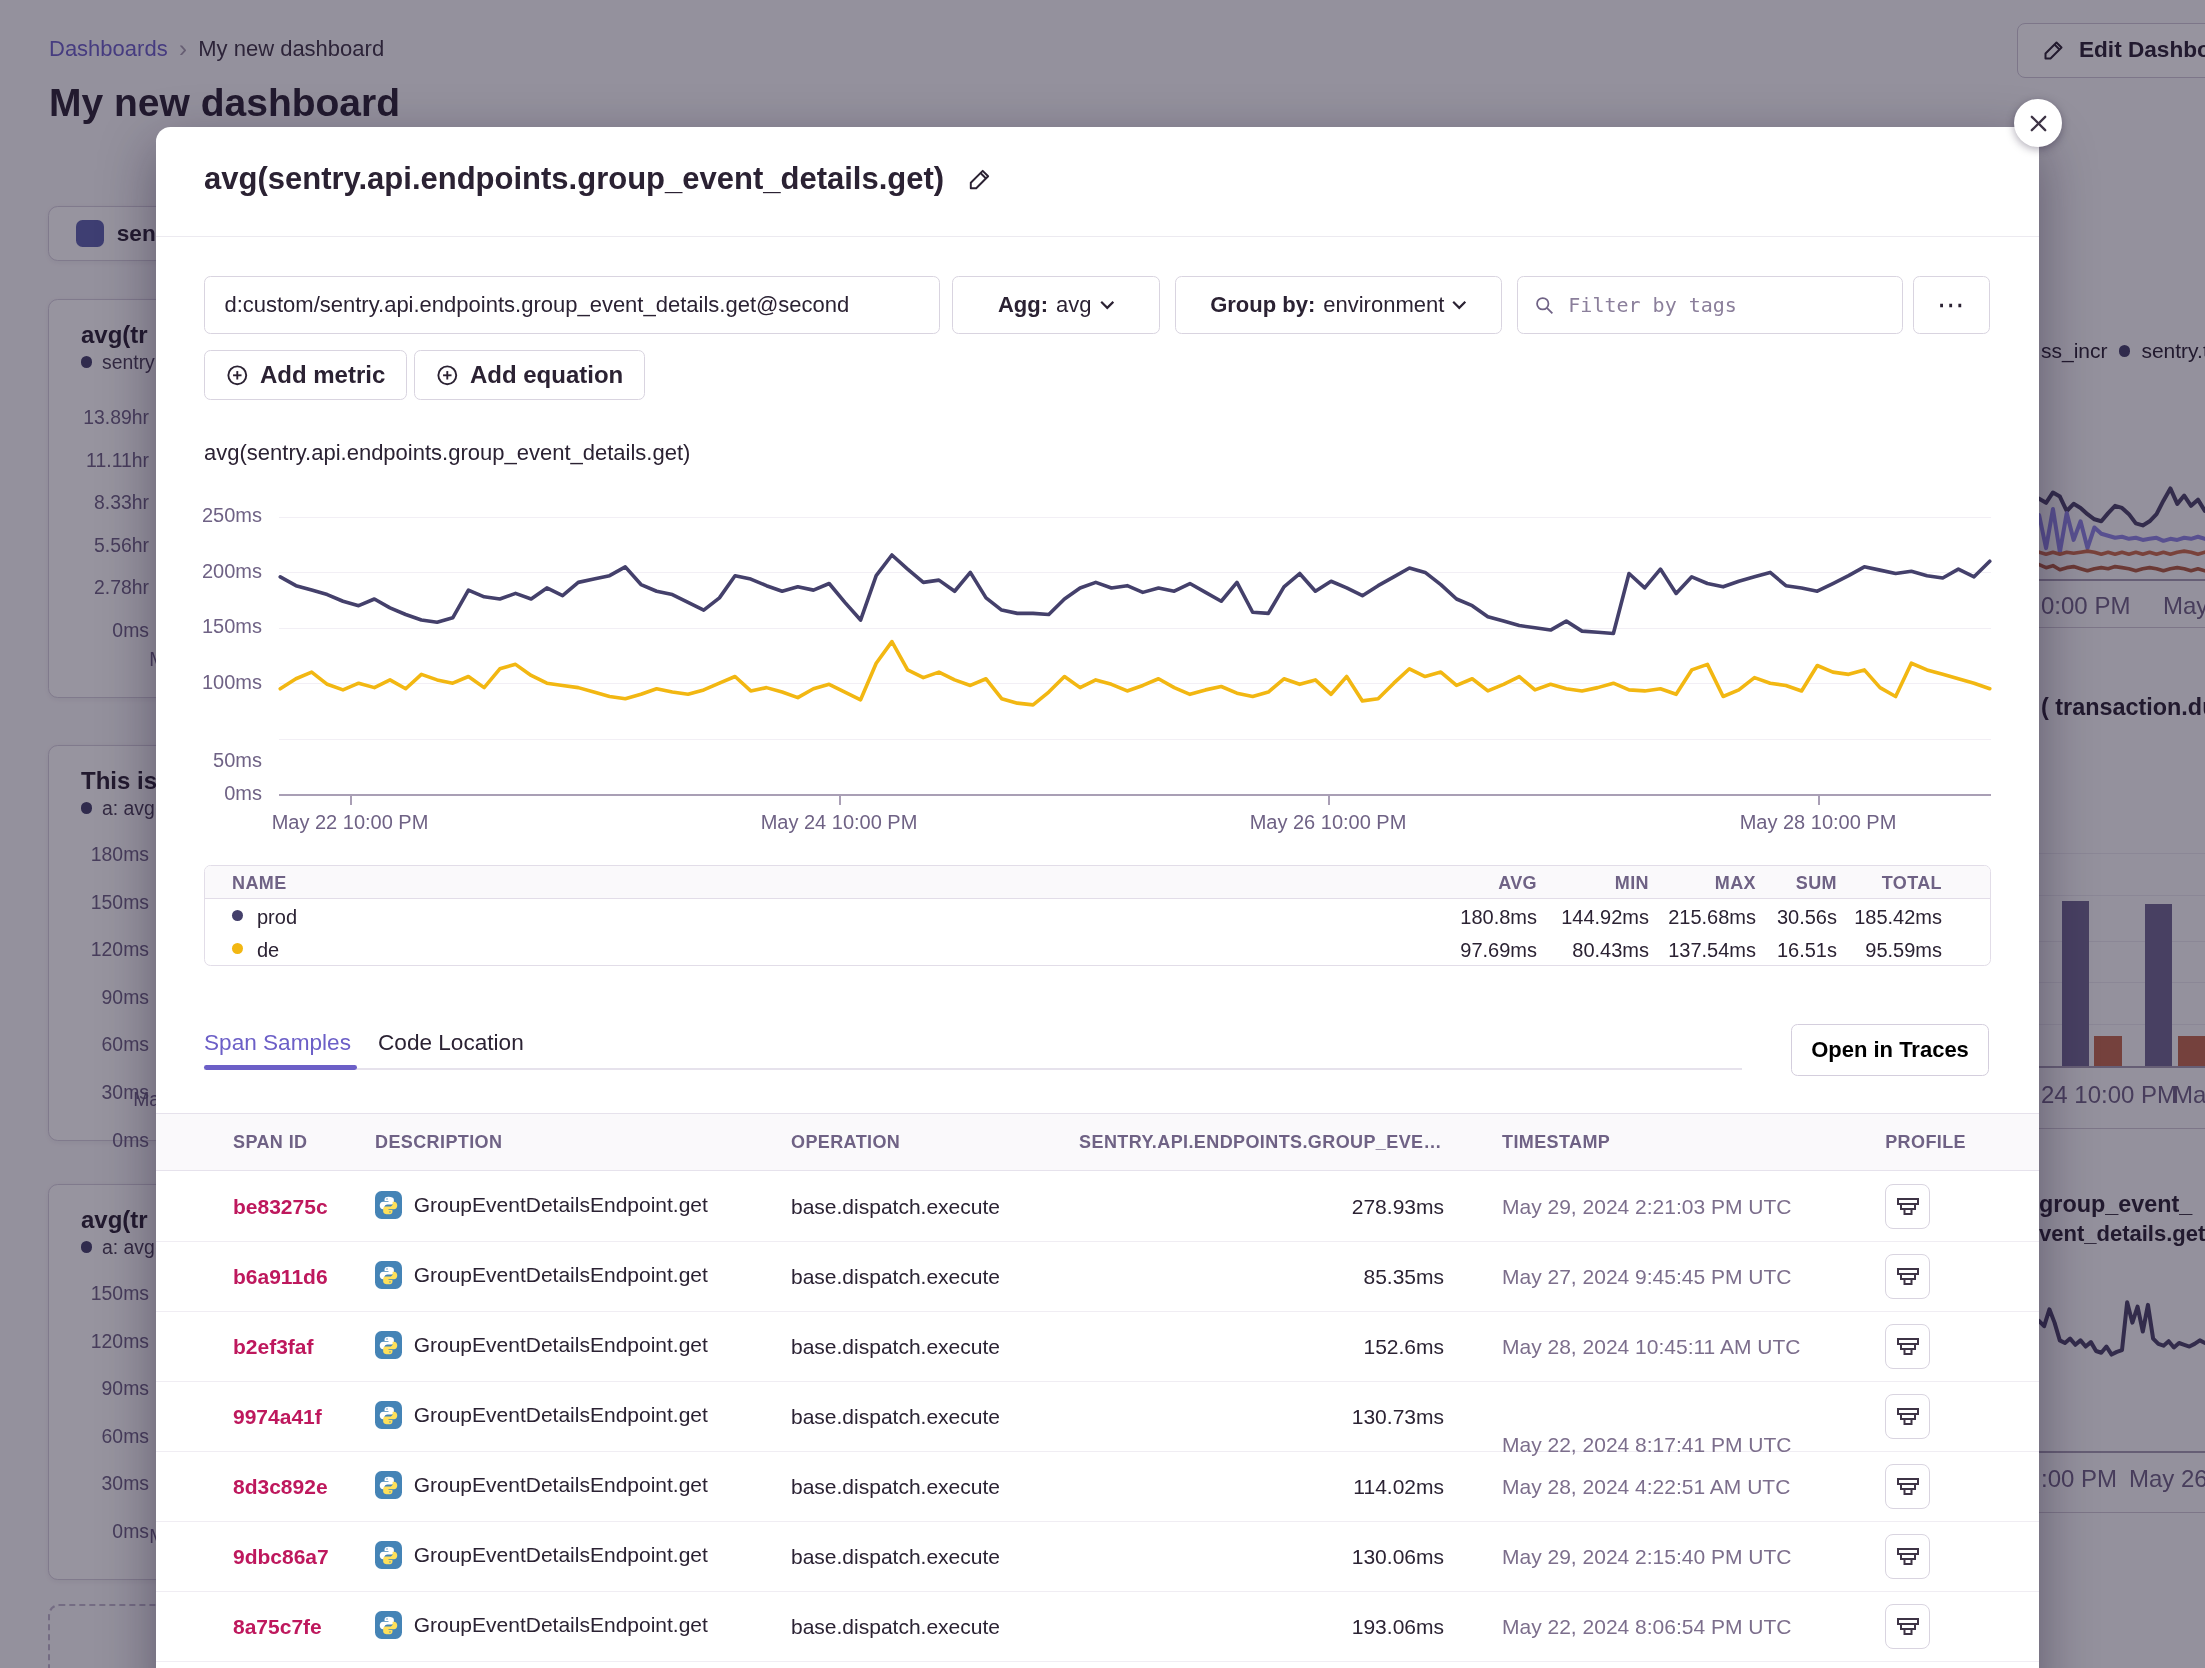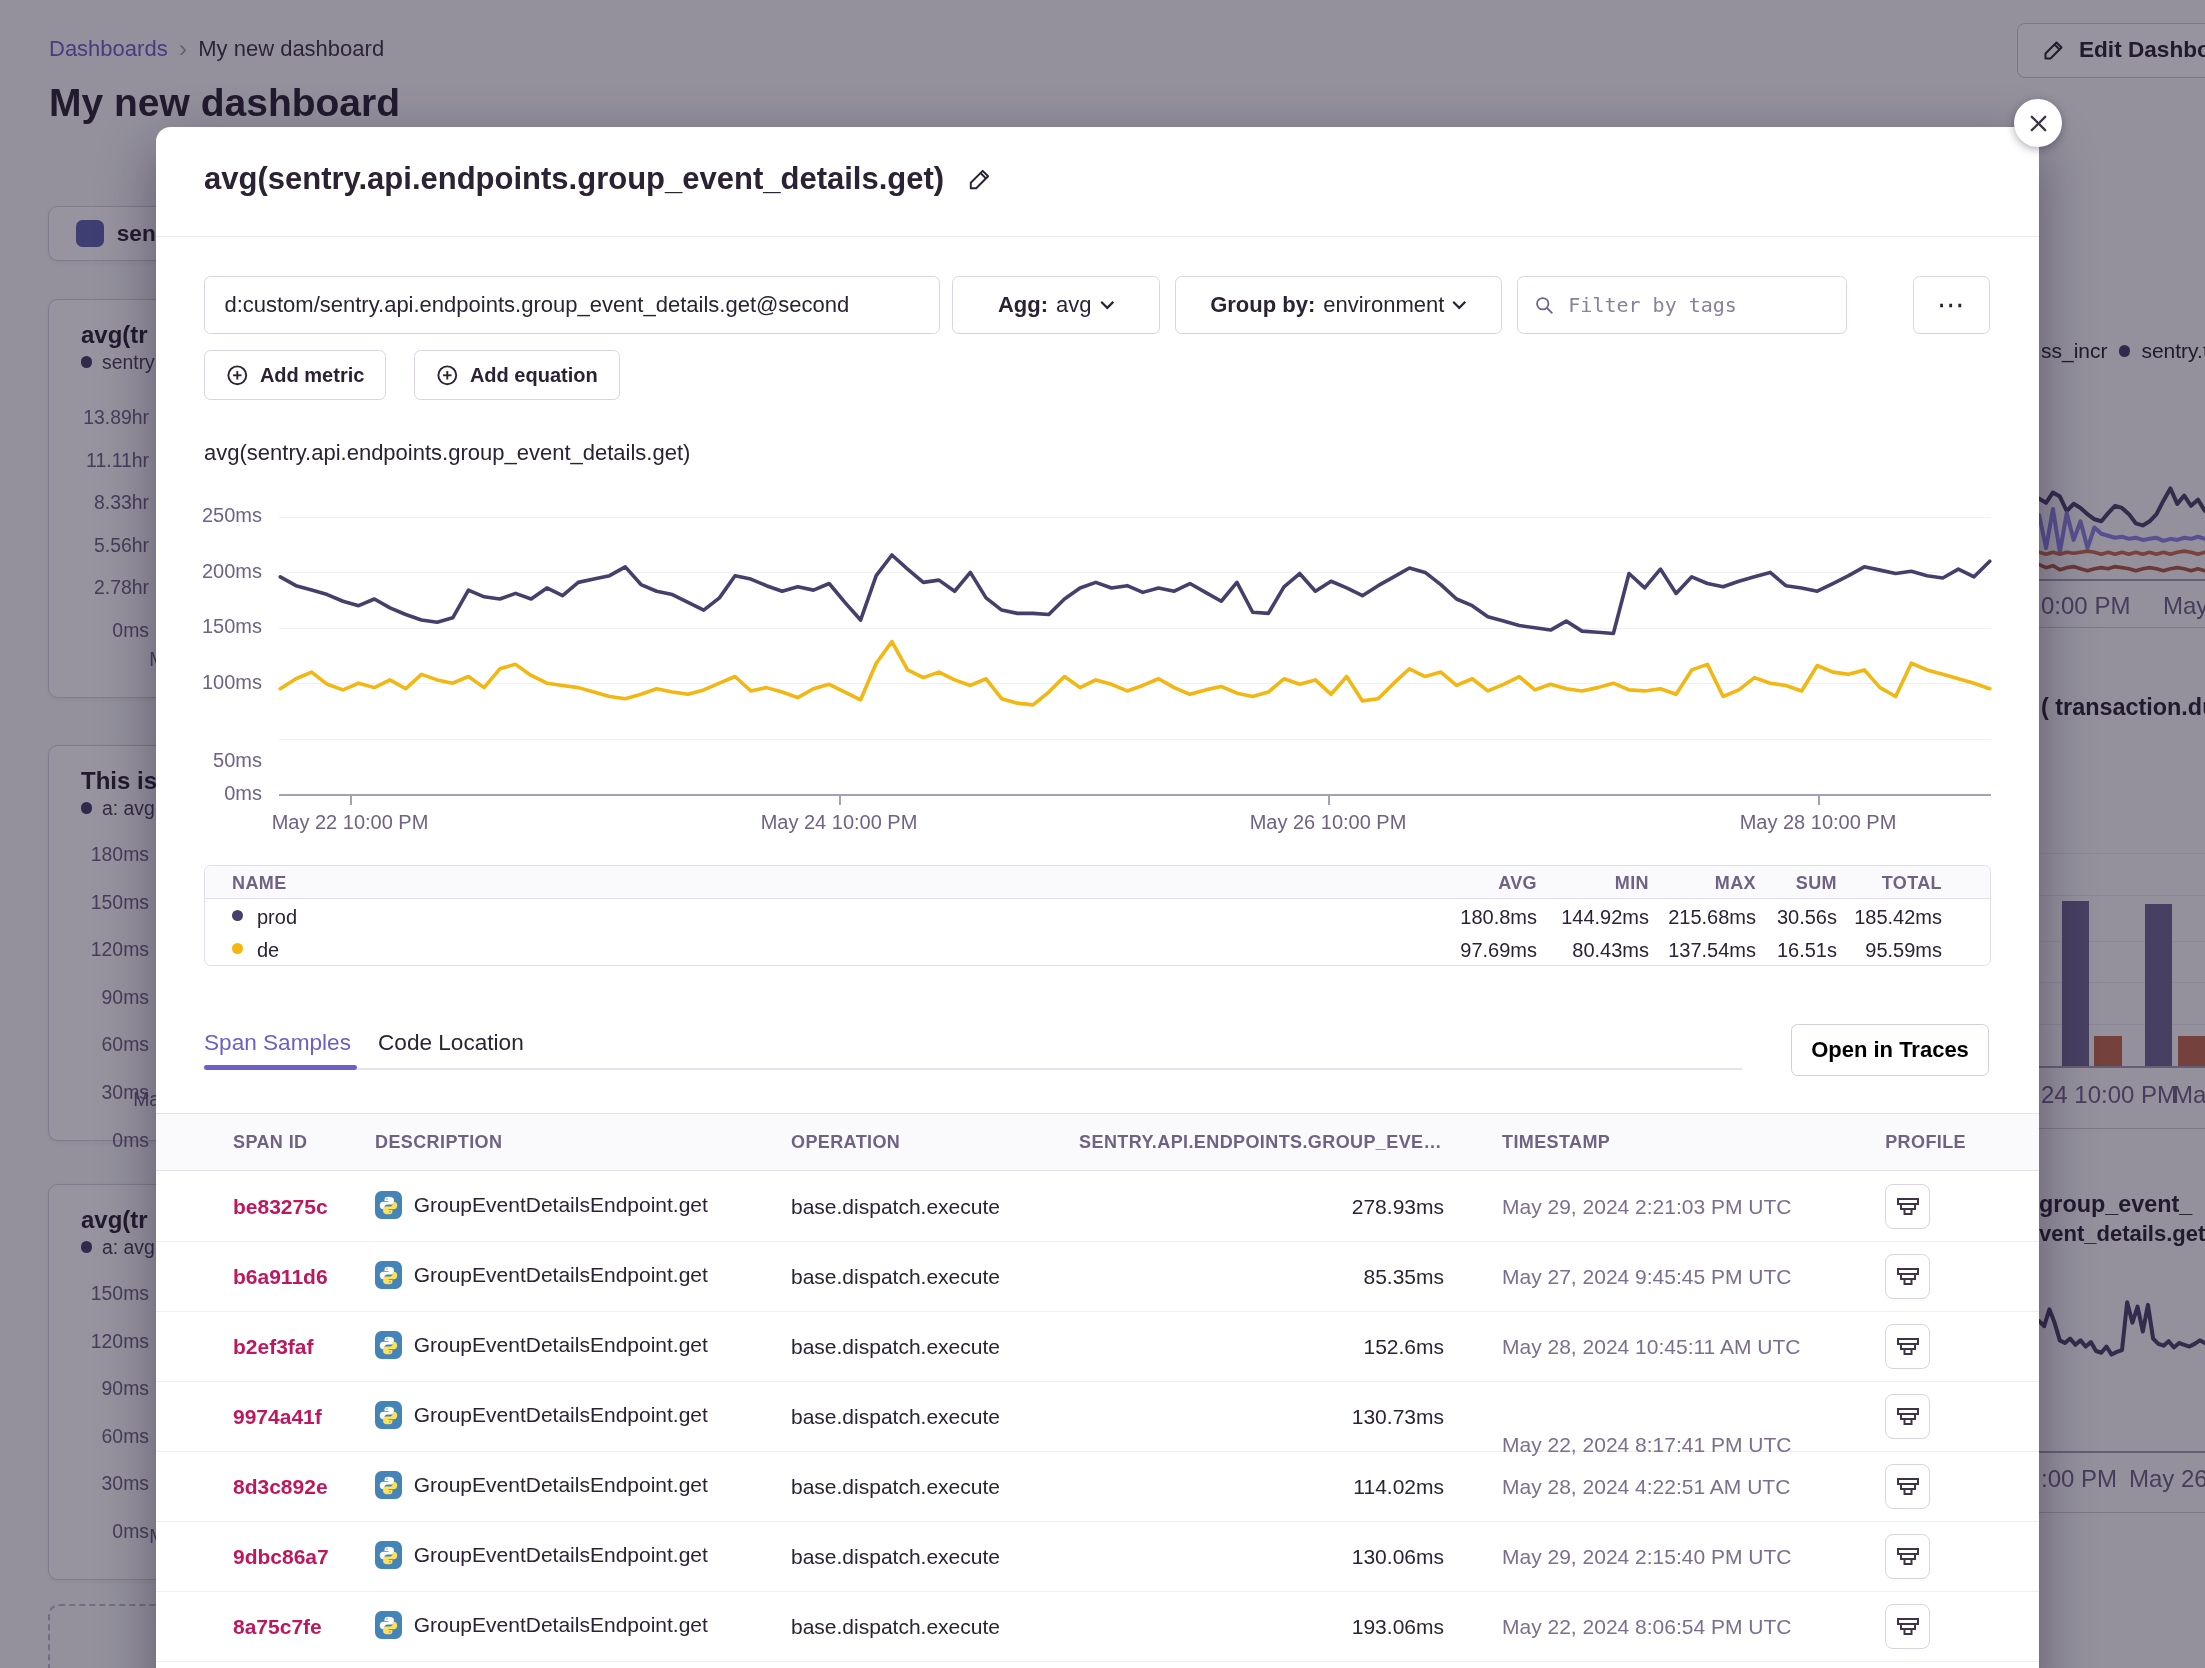--- a/index.html
+++ b/index.html
@@ -46,27 +46,27 @@
   .close-btn{left:2014px;top:99px;width:48px;height:48px;border-radius:50%;background:#fff;z-index:7;
     box-shadow:0 2.4px 8px rgba(20,10,40,.35);display:flex;align-items:center;justify-content:center;cursor:pointer;border:none;}
   .m-title{left:48px;top:34px;display:flex;align-items:center;gap:22.6px;font-size:31px;font-weight:bold;color:#2b2233;}
   .m-div{left:0;top:109px;width:1883px;height:0.8px;background:#eceaf0;}
   .ctl{position:absolute;height:58px;border:1.2px solid #d9d4e0;border-radius:6.5px;background:#fff;
     display:flex;align-items:center;font-size:22px;color:#2b2233;box-sizing:border-box;}
   .metric-input{left:48px;top:149px;width:736px;padding:0 19.4px;border:1.2px solid #d9d4e0;border-radius:6.5px;
     font-size:22px;color:#2b2233;font-family:"Liberation Sans",sans-serif;box-sizing:border-box;height:58px;position:absolute;}
   .agg{left:796px;top:149px;width:208px;justify-content:center;gap:8px;cursor:pointer;}
   .groupby{left:1019px;top:149px;width:327px;justify-content:center;gap:8px;cursor:pointer;}
-  .filter{left:1361px;top:149px;width:330px;padding:0 16px;gap:11.3px;justify-content:space-between;}
+  .filter{left:1361px;top:149px;width:386px;padding:0 16px;gap:11.3px;justify-content:space-between;}
   .filter input{border:none;outline:none;flex:1;font-family:"DejaVu Sans Mono",monospace;font-size:20px;color:#2b2233;background:transparent;}
   .filter input::placeholder{color:#8b7f9b;}
   .dots-btn{left:1757px;top:149px;width:77px;justify-content:center;font-size:27.4px;letter-spacing:1.6px;color:#2b2233;cursor:pointer;}
   .bold{font-weight:bold;}
   .add-btn{position:absolute;top:223px;height:50px;border:1.2px solid #d9d4e0;border-radius:6.5px;background:#fff;
-    display:flex;align-items:center;gap:11.3px;padding:0 21px;font-size:20px;font-weight:bold;color:#2b2233;box-sizing:border-box;cursor:pointer;}
+    display:flex;align-items:center;gap:11.3px;padding:0 21px;font-size:24px;font-weight:bold;color:#2b2233;box-sizing:border-box;cursor:pointer;}
   .add-metric{left:48px;} .add-eq{left:258px;}
   .chart-sub{left:48px;top:313px;font-size:22px;color:#2b2233;}
   .viz-btn{left:1501px;top:302px;width:331px;height:46px;border:1.2px solid #d9d4e0;border-radius:6.5px;background:#fff;
     display:flex;align-items:center;justify-content:center;gap:8px;font-size:22px;box-sizing:border-box;cursor:pointer;}
   .ytick{position:absolute;left:0;width:106px;text-align:right;font-size:20px;color:#6f6285;}
   .grid{position:absolute;left:123px;width:1712px;height:1.2px;background:#f2eff5;}
   .xaxis{left:123px;top:667px;width:1712px;height:2px;background:#a99fb5;}
   .xtick{position:absolute;top:667px;width:1.6px;height:11.3px;background:#a99fb5;}
   .xlab{position:absolute;top:684px;width:242px;margin-left:-121px;text-align:center;font-size:20px;color:#6f6285;}
   

